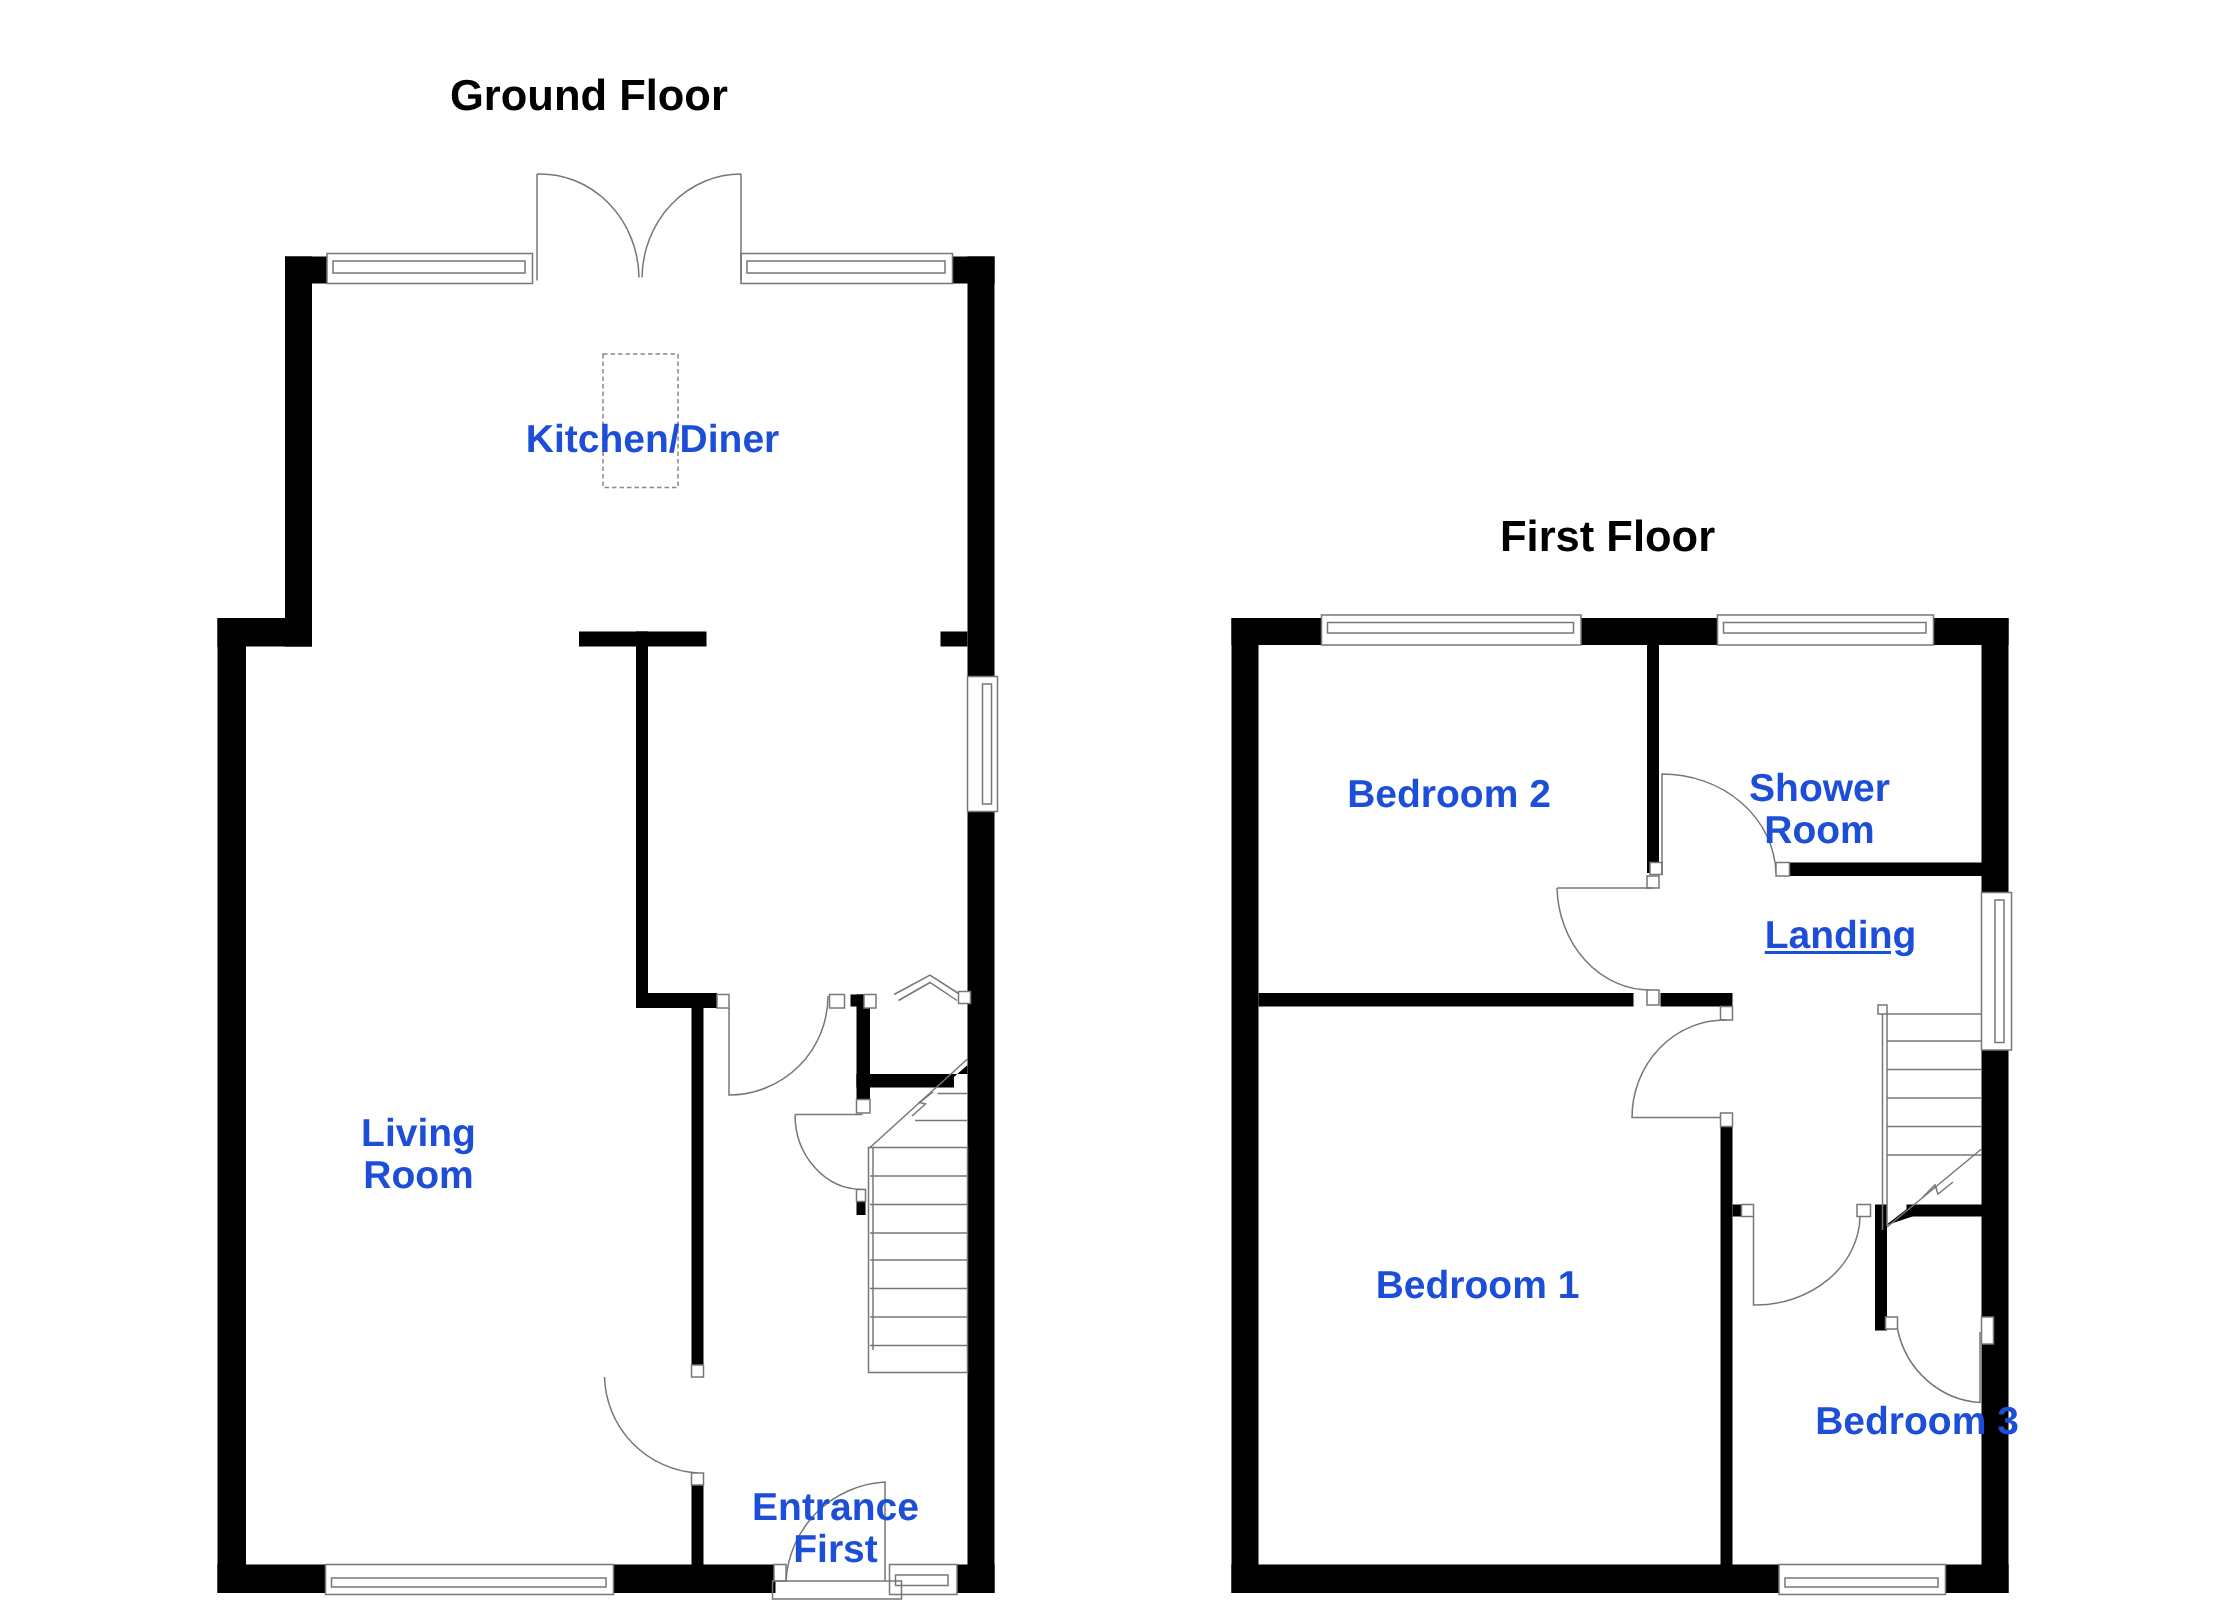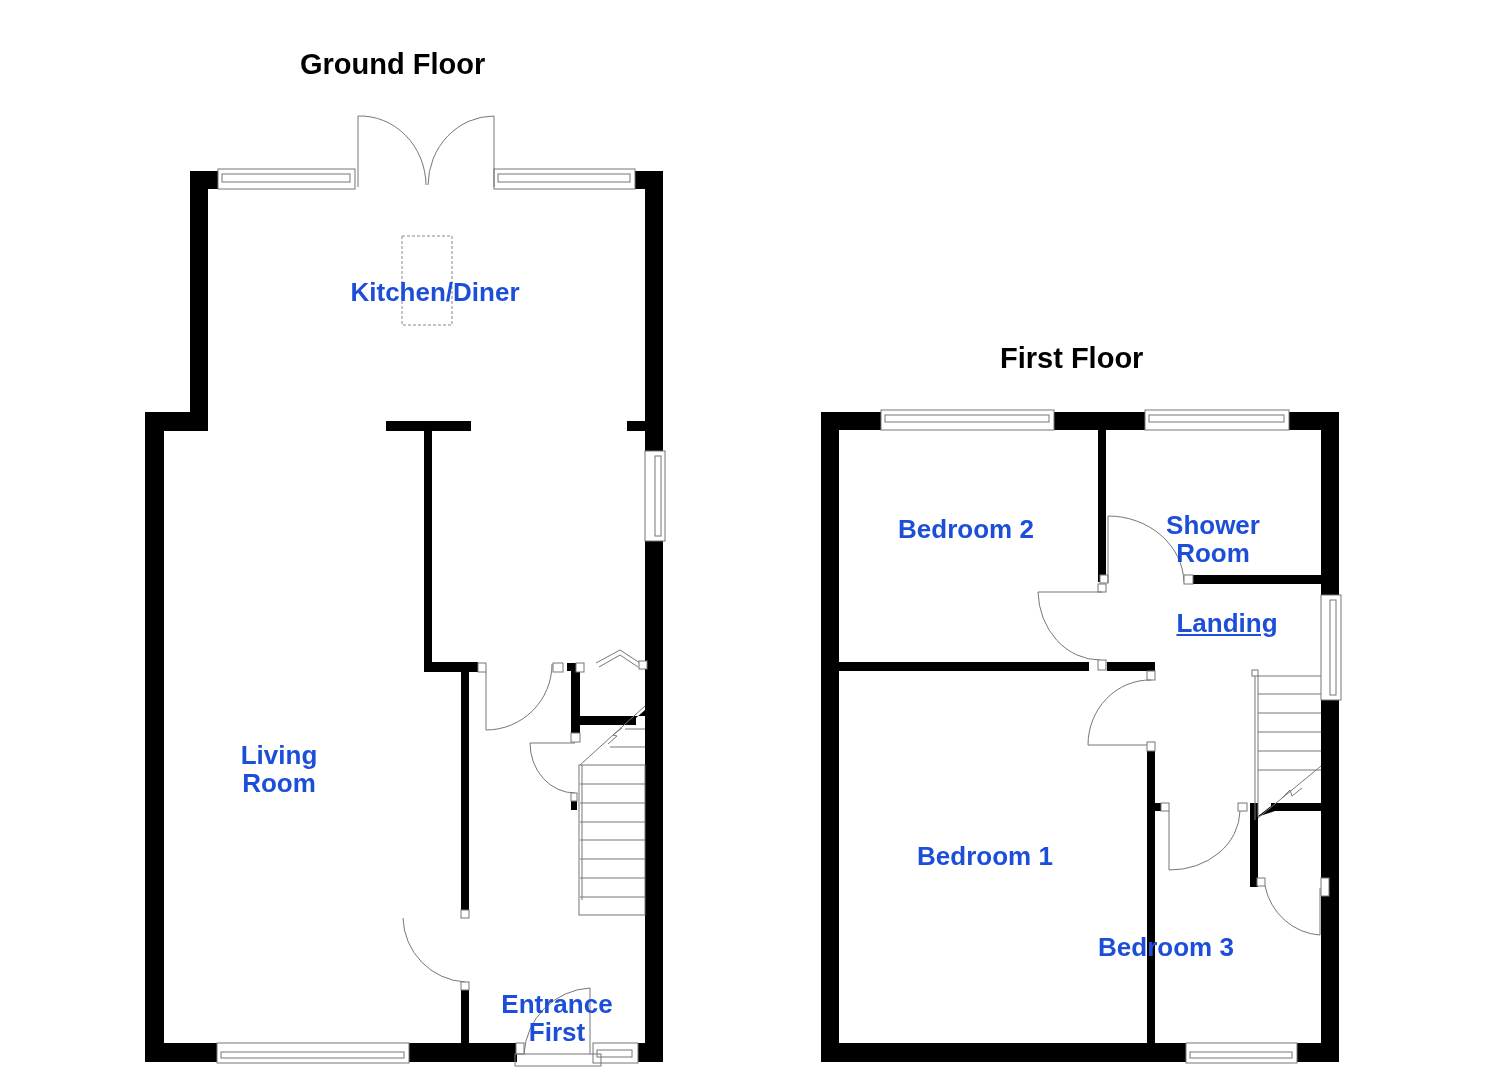--- a/index.html
+++ b/index.html
@@ -194,13 +194,13 @@
   <div>Entrance</div>
   <div>First</div>
 </div>
 <div class="room-label" style="left:966px; top:515px;">Bedroom 2</div>
 <div class="room-label" style="left:1213px; top:479px;margin-top:32px;">
   <div>Shower</div>
   <div>Room</div>
 </div>
 <div class="room-label" style="left:1227px; top:609px;text-decoration:underline;">Landing</div>
 <div class="room-label" style="left:985px; top:842px;text-align:center;">Bedroom 1</div>
-<div class="room-label" style="left:1166px; top:933px;">Bedroom 3</div>
+<div class="room-label" style="left:1278px; top:933px;">Bedroom 3</div>
 
 </body></html>

